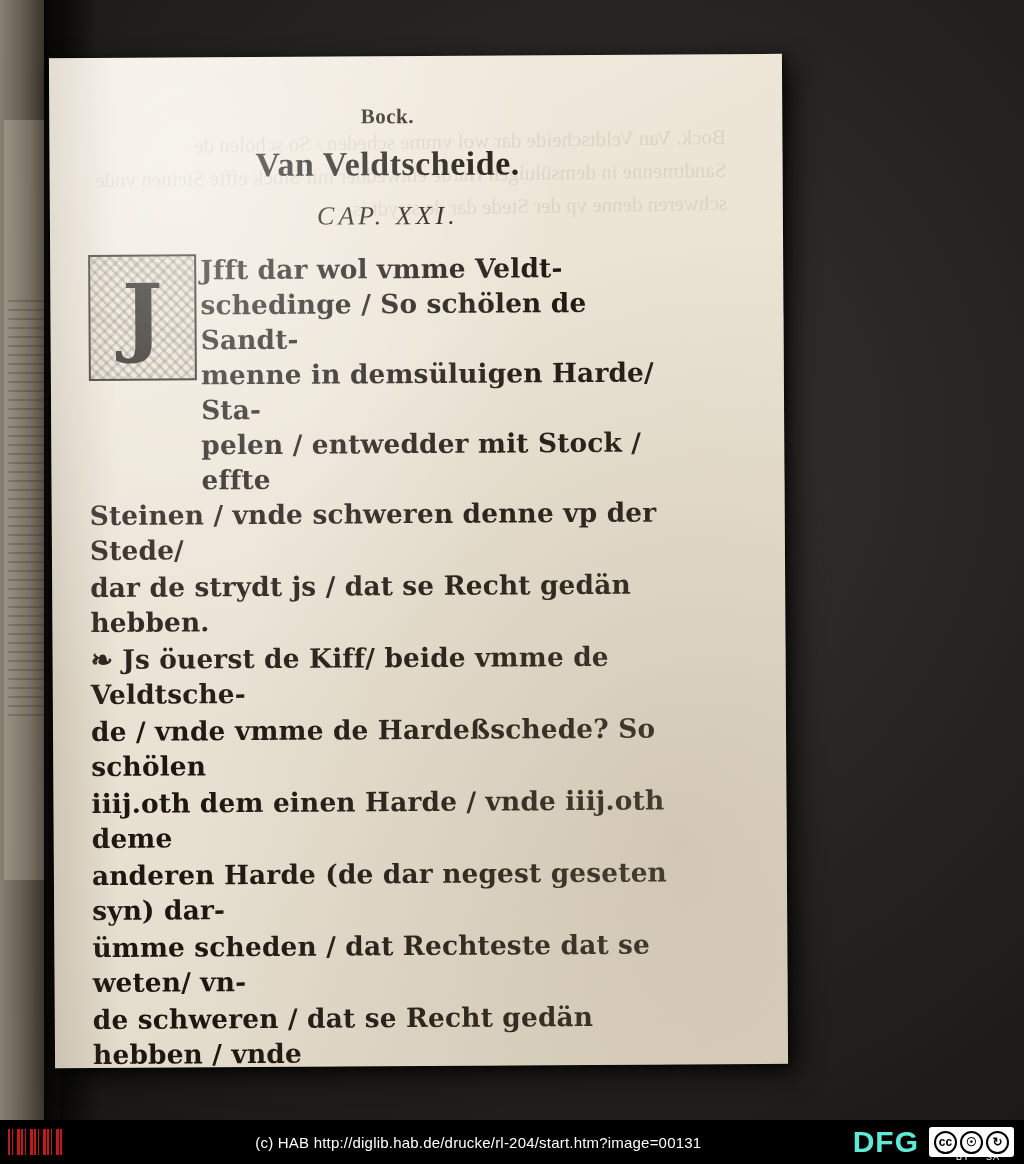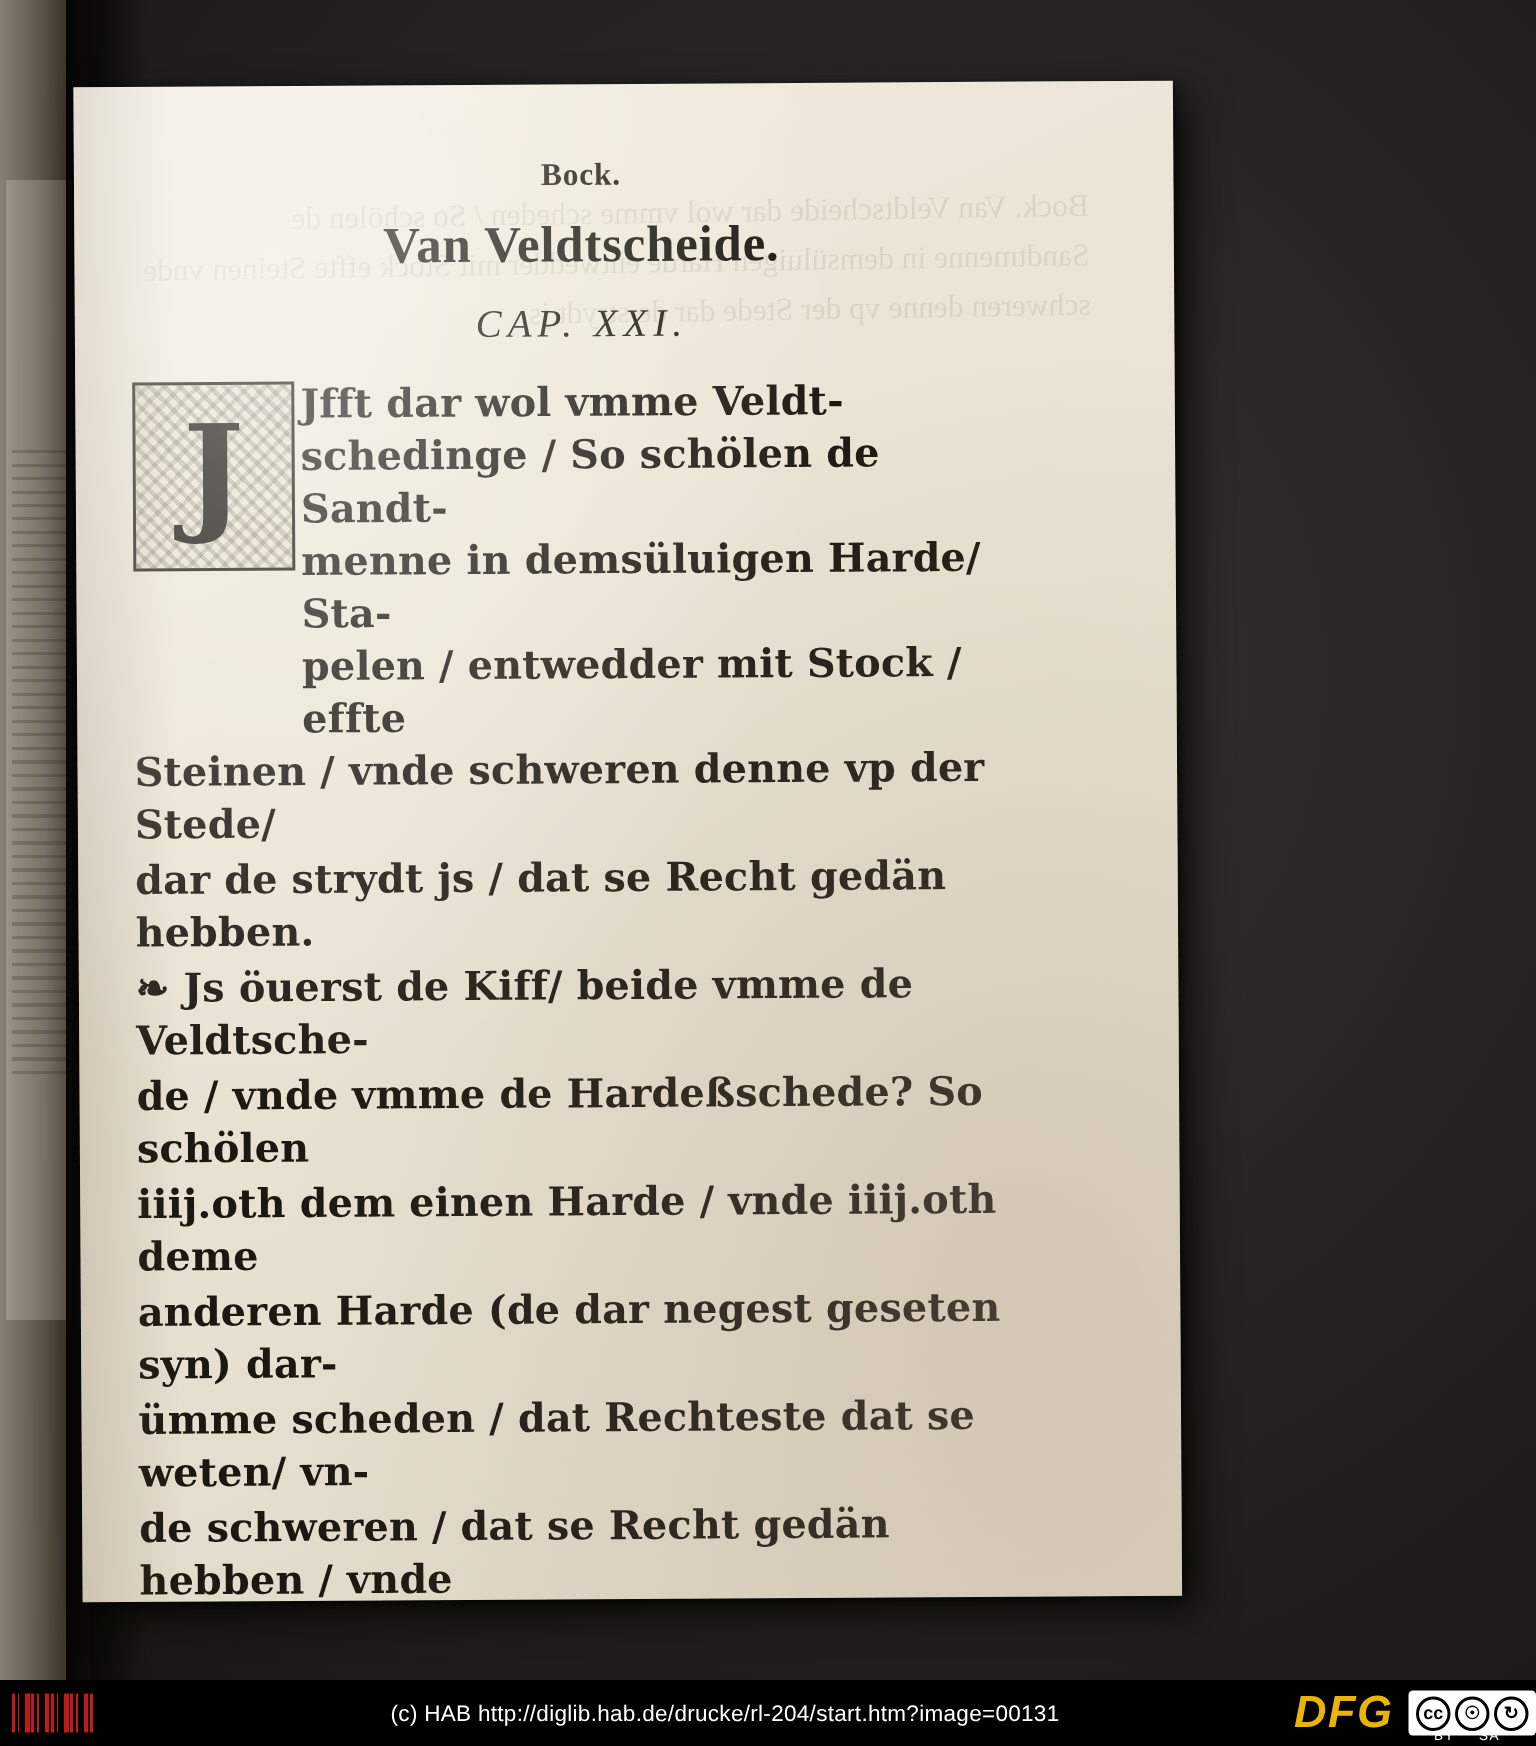--- a/index.html
+++ b/index.html
@@ -198,31 +198,31 @@
   #meta-credit {
     flex: 1 1 auto;
     text-align: center;
     color: #ffffff;
     font-size: 15px;
     font-family: "Liberation Sans", sans-serif;
     letter-spacing: .2px;
     padding-left: 40px;
   }
   #dfg-logo {
-    color: #eab308;
+    color: #5eead4;
     font-family: "Liberation Sans", sans-serif;
     font-weight: 700;
     font-size: 30px;
     letter-spacing: 1px;
     margin-right: 10px;
-    font-style: italic;
   }
   #cc-badge {
     display: flex;
     align-items: stretch;
+    margin-right: 10px;
     background: #ffffff;
     color: #000000;
     height: 30px;
     border-radius: 3px;
     overflow: hidden;
     font-family: "Liberation Sans", sans-serif;
   }
   #cc-badge .cc-top {
     display: flex;
     align-items: center;

